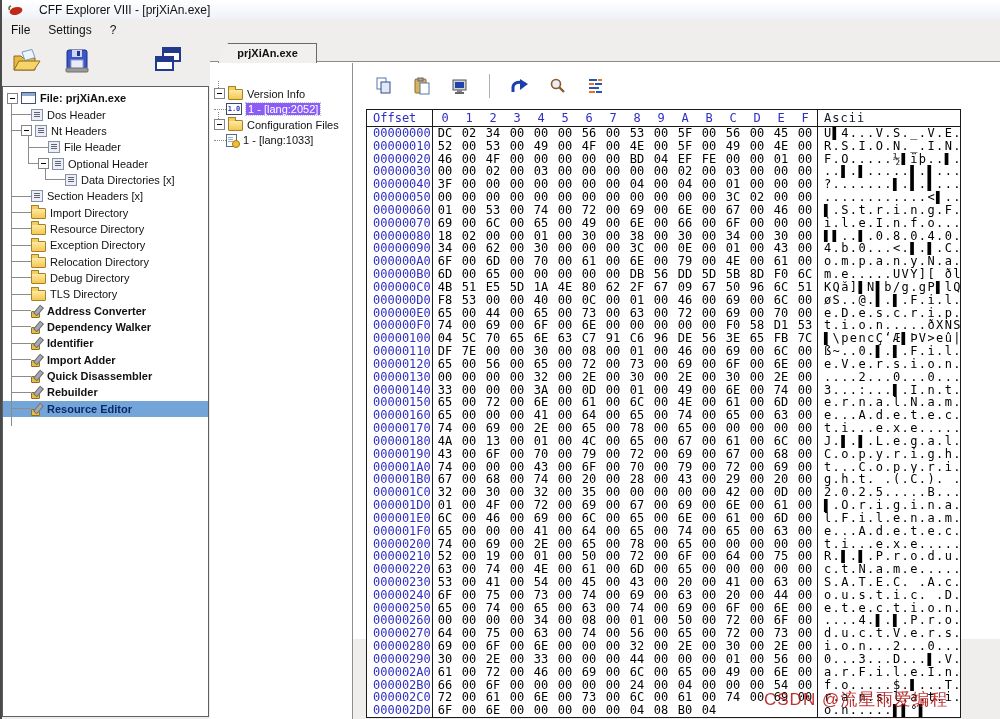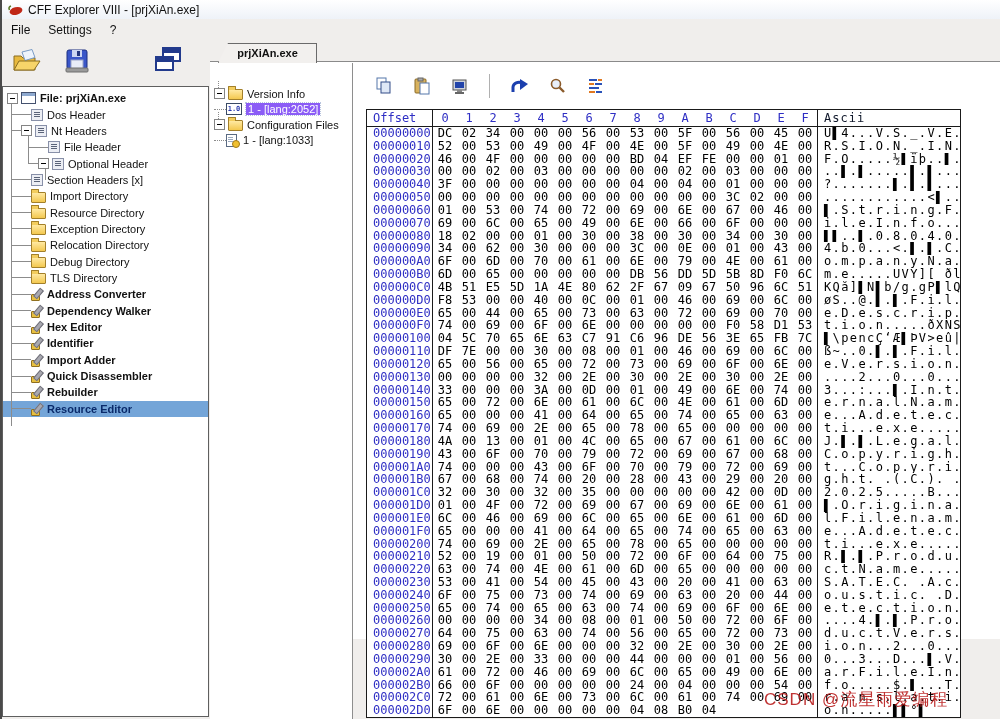--- a/index.html
+++ b/index.html
@@ -3,21 +3,21 @@
 <meta charset="utf-8">
 <style>
   html,body{margin:0;padding:0}
   body{width:1000px;height:719px;position:relative;background:#f0eeec;
        font-family:"Liberation Sans",sans-serif;overflow:hidden;color:#111}
   .edge{position:absolute;left:0;top:0;width:2px;height:719px;background:#4a4a4a}
 
   
   .titlebar{position:absolute;left:2px;top:0;right:0;height:19px;
     background:linear-gradient(#ffffff,#eef2f8);display:flex;align-items:center;
-    padding-left:5px;font-size:12px;gap:5px}
+    padding-left:5px;font-size:12px;gap:16px}
   .menubar{position:absolute;left:2px;top:19px;right:0;height:21px;display:flex;
     align-items:center;font-size:12px;background:#f0eeec}
   .menu-item{padding:2px 9px;cursor:default}
   .toolbar{position:absolute;left:2px;top:40px;right:0;height:46px;background:#f0eeec}
   .tbtn{position:absolute;top:5px;width:34px;height:32px;display:flex;
     align-items:center;justify-content:center}
   .tabline{position:absolute;left:210px;top:61px;width:790px;height:1px;
     background:#8a8a8a;border-bottom:1px solid #fff}
   .tab{position:absolute;left:218px;top:43px;width:97px;height:19px;z-index:2;
     background:#f2f0ee;border:1px solid #6a6a6a;border-bottom:none;
@@ -180,20 +180,26 @@
         <span class="lbl">File Header</span>
       </div>
       <div class="ltrow">
         <span class="sp" style="width: 25px;"></span>
         <span class="stem" style="width: 10px;"></span>
         <span class="expander"></span>
         <span class="ico ico-header"></span>
         <span class="lbl">Optional Header</span>
       </div>
       <div class="ltrow">
+        <span class="sp" style="width: 42px;"></span>
+        <span class="stem" style="width: 20px;"></span>
+        <span class="ico ico-header"></span>
+        <span class="lbl">Data Directories [x]</span>
+      </div>
+      <div class="ltrow">
         <span class="sp" style="width: 8px;"></span>
         <span class="stem" style="width: 20px;"></span>
         <span class="ico ico-header"></span>
         <span class="lbl">Section Headers [x]</span>
       </div>
       <div class="ltrow">
         <span class="sp" style="width: 8px;"></span>
         <span class="stem" style="width: 20px;"></span>
         <span class="ico ico-folder"></span>
         <span class="lbl">Import Directory</span>
@@ -232,26 +238,20 @@
         <span class="sp" style="width: 8px;"></span>
         <span class="stem" style="width: 20px;"></span>
         <span class="ico ico-tool"></span>
         <span class="lbl">Address Converter</span>
       </div>
       <div class="ltrow b">
         <span class="sp" style="width: 8px;"></span>
         <span class="stem" style="width: 20px;"></span>
         <span class="ico ico-tool"></span>
         <span class="lbl">Dependency Walker</span>
-      </div>
-      <div class="ltrow b">
-        <span class="sp" style="width: 8px;"></span>
-        <span class="stem" style="width: 20px;"></span>
-        <span class="ico ico-tool"></span>
-        <span class="lbl">Hex Editor</span>
       </div>
       <div class="ltrow b">
         <span class="sp" style="width: 8px;"></span>
         <span class="stem" style="width: 20px;"></span>
         <span class="ico ico-tool"></span>
         <span class="lbl">Identifier</span>
       </div>
       <div class="ltrow b">
         <span class="sp" style="width: 8px;"></span>
         <span class="stem" style="width: 20px;"></span>

